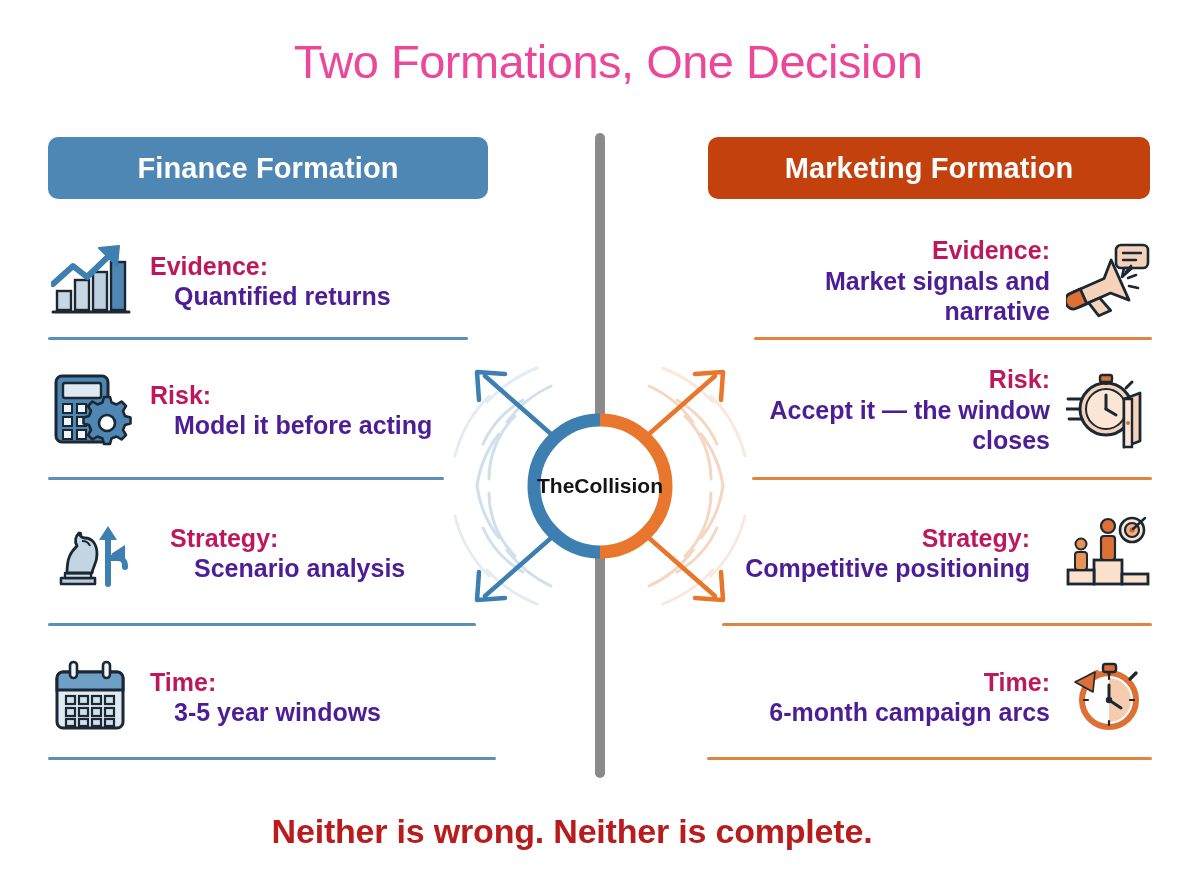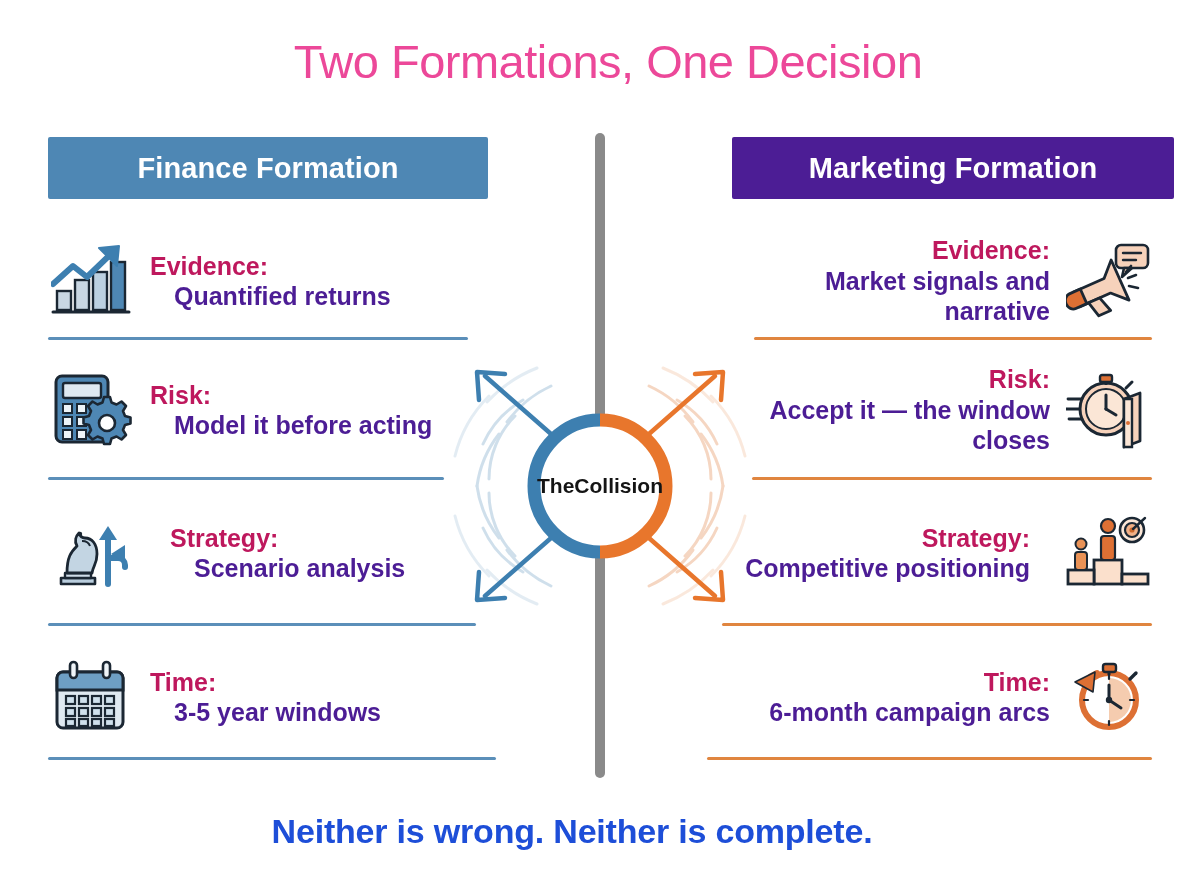--- a/index.html
+++ b/index.html
@@ -16,27 +16,27 @@
   
   .title{
     position:absolute;left:8px;top:34px;width:1200px;
     text-align:center;
     font-size:47px;font-weight:400;letter-spacing:-0.5px;
     color:#ec4899;
   }
 
   
   .pill{
-    position:absolute;height:62px;border-radius:2px;
+    position:absolute;height:62px;border-radius:10px;
     display:flex;align-items:center;justify-content:center;
     color:#ffffff;font-size:29px;font-weight:600;
     letter-spacing:0.1px;
   }
   .pill-left{left:48px;top:137px;width:440px;background:#4e87b4;}
-  .pill-right{left:732px;top:137px;width:442px;background:#4c1d95;}
+  .pill-right{left:708px;top:137px;width:442px;background:#c2410c;}
 
   
   .col{position:absolute;top:222px;width:470px;}
   .col-left{left:40px;}
   .col-right{left:690px;}
 
   .row{position:relative;display:flex;align-items:center;box-sizing:border-box;}
   .row-left{justify-content:flex-start;padding-left:8px;}
   .row-right{justify-content:flex-end;padding-right:8px;}
 
@@ -72,21 +72,21 @@
   .collision-label{
     position:absolute;left:0;top:0;width:326px;height:296px;
     display:flex;flex-direction:row;align-items:center;justify-content:center;
     font-size:21px;font-weight:700;color:#141414;line-height:1.3;
     pointer-events:none;
   }
 
   
   .footer{
     position:absolute;left:0;top:812px;width:1144px;text-align:center;
-    font-size:34px;font-weight:700;color:#1d4ed8;letter-spacing:-0.2px;
+    font-size:34px;font-weight:700;color:#b91c1c;letter-spacing:-0.2px;
   }
 </style>
 </head>
 <body>
 
 <div class="stage">
 
   <div class="title">Two Formations, One Decision</div>
 
   <div class="pill pill-left">

